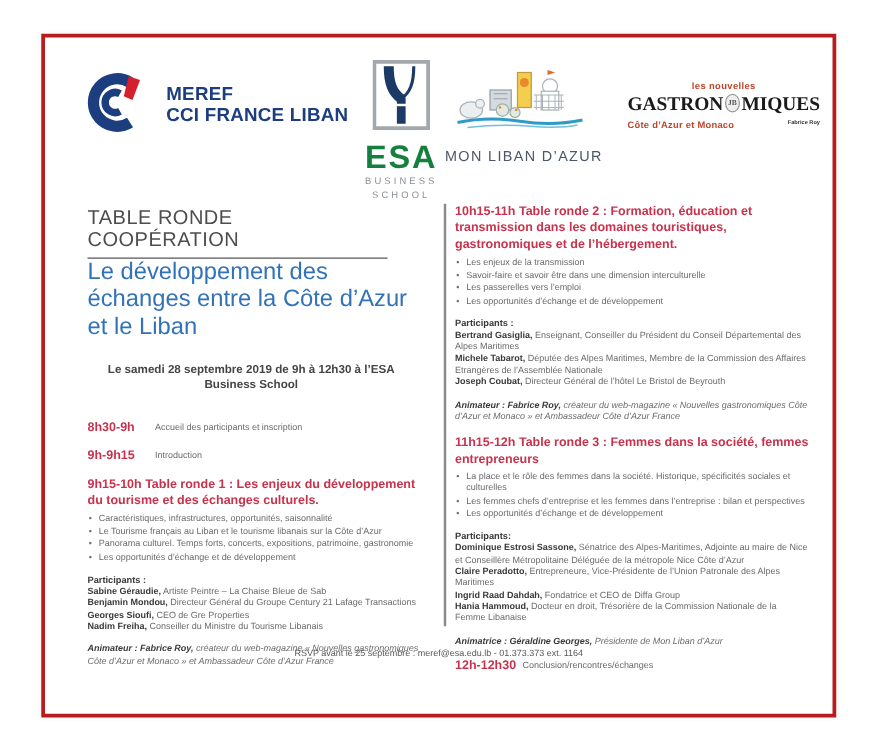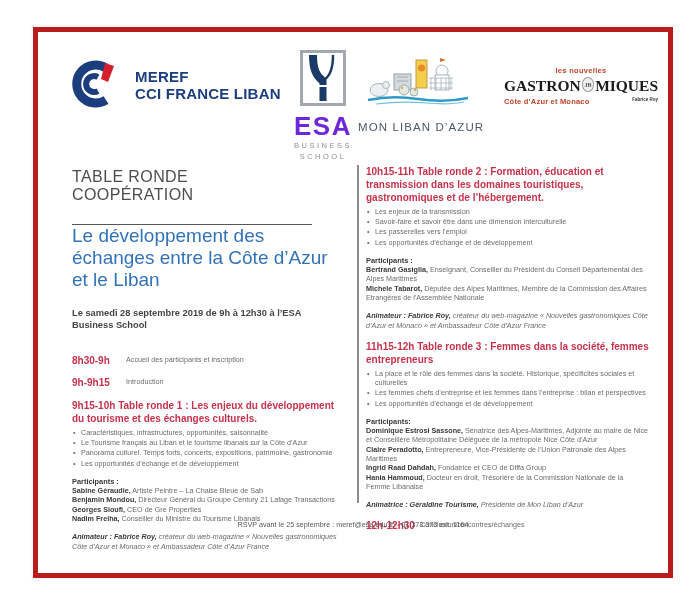--- a/index.html
+++ b/index.html
@@ -2,50 +2,50 @@
 <html><head>
 <meta charset="utf-8">
 <style>
   html,body{margin:0;padding:0;}
   body{
     width:696px;height:594px;position:relative;background:#ffffff;
     font-family:"Liberation Sans", sans-serif;overflow:hidden;
   }
   .page{
     position:absolute;left:33px;top:27px;width:630px;height:541px;
-    background:#fff;border:5px solid #b91c1c;box-shadow:0 0 5px rgba(0,0,0,.07);
+    background:#fff;border:3px solid #b91c1c;box-shadow:0 0 5px rgba(0,0,0,.07);
   }
   
   .logo-meref{position:absolute;left:30px;top:28px;display:flex;align-items:center;gap:9px;}
   .meref-text{font-weight:bold;color:#1c3e7e;font-size:15px;line-height:1.12;letter-spacing:.2px;}
   .logo-esa{position:absolute;left:246px;top:18px;width:78px;text-align:center;}
-  .esa-acronym{font-weight:bold;color:#6d28d9;font-size:26px;letter-spacing:1.5px;line-height:1;margin-top:3px;}
+  .esa-acronym{font-weight:bold;color:#15803d;font-size:26px;letter-spacing:1.5px;line-height:1;margin-top:3px;}
   .esa-sub{color:#8a9096;font-size:7.5px;letter-spacing:2.5px;line-height:1.25;margin-top:2px;}
   .logo-monliban{position:absolute;left:320px;top:20px;width:120px;text-align:center;}
   .monliban-caption{color:#4c5866;font-size:11.5px;letter-spacing:1.1px;margin-top:1px;white-space:nowrap;}
   .logo-gastro{position:absolute;left:466px;top:34px;width:154px;text-align:center;}
   .gastro-over{color:#bf4328;font-weight:bold;font-size:7.5px;letter-spacing:.3px;}
   .gastro-main{font-family:"Liberation Serif", serif;font-weight:bold;color:#1a1a1a;font-size:15.5px;
     margin-top:2px;display:flex;align-items:flex-start;justify-content:center;gap:1px;white-space:nowrap;}
   .gastro-badge{display:inline-flex;align-items:center;justify-content:center;width:13px;height:13px;
     border-radius:50%;border:1.5px solid #9a9a9a;background:#efefef;color:#555;
     font-size:6px;font-weight:bold;letter-spacing:0;}
   .gastro-bottom{display:flex;justify-content:space-between;margin-top:2px;}
   .gastro-sub{color:#bf4328;font-weight:bold;font-size:7.5px;letter-spacing:.2px;}
   .gastro-credit{color:#333;font-weight:bold;font-size:4.5px;}
   
   .col-left{position:absolute;left:34px;top:136px;width:272px;}
   .col-right{position:absolute;left:328px;top:133px;width:283px;}
   .divider{position:absolute;left:319px;top:133px;width:1.5px;height:338px;background:#8c8c8c;}
   .kicker{
     font-size:16px;color:#4d4d4f;letter-spacing:.4px;
-    padding-bottom:20px;border-bottom:1.6px solid #56565a;width:240px;
+    padding-bottom:4px;border-bottom:1.6px solid #56565a;width:240px;
   }
   .title{font-size:19px;color:#3273b8;line-height:1.17;margin-top:0;width:276px;}
-  .date-line{font-size:9.3px;font-weight:bold;color:#454547;line-height:1.32;margin-top:15px;width:262px;}
+  .date-line{font-size:9.3px;font-weight:bold;color:#454547;line-height:1.32;margin-top:15px;width:262px;text-align:center;}
   .body-txt{font-size:7.2px;color:#6b6b6e;line-height:1.3;}
   .sched{margin-top:24px;}
   .sched-row{display:flex;margin-bottom:11px;}
   .sched-time{flex:0 0 54px;color:#c8324c;font-weight:bold;font-size:10px;}
   .sched-label{color:#6b6b6e;font-size:7.2px;}
   .session-heading{color:#c8324c;font-weight:bold;font-size:10px;line-height:1.32;margin-top:10px;}
   ul.bullets{list-style:none;margin:2px 0 0 0;padding:0;}
   ul.bullets li{position:relative;padding-left:9px;margin-top:1px;}
   ul.bullets li::before{content:"•";position:absolute;left:1px;top:0;color:#6b6b6e;}
   .participants-label{font-weight:bold;color:#3a3a3c;font-size:7.4px;margin-top:9px;}
@@ -174,40 +174,41 @@
       <li>Les enjeux de la transmission</li>
       <li>Savoir-faire et savoir être dans une dimension interculturelle</li>
       <li>Les passerelles vers l’emploi</li>
       <li>Les opportunités d’échange et de développement</li>
     </ul>
 
     <div class="participants-label">Participants :</div>
     <div class="body-txt">
       <p class="participant"><b>Bertrand Gasiglia,</b><span> Enseignant, Conseiller du Président du Conseil Départemental des Alpes Maritimes</span></p>
       <p class="participant"><b>Michele Tabarot,</b><span> Députée des Alpes Maritimes, Membre de la Commission des Affaires Etrangères de l’Assemblée Nationale</span></p>
+      <p class="participant"><b>Joseph Coubat,</b><span> Directeur Général de l’hôtel Le Bristol de Beyrouth</span></p>
     </div>
 
     <p class="animator body-txt"><b>Animateur : Fabrice Roy,</b><span> créateur du web-magazine « Nouvelles gastronomiques Côte d’Azur et Monaco » et Ambassadeur Côte d’Azur France</span></p>
 
     <div class="session-heading">11h15-12h Table ronde 3 : Femmes dans la société, femmes entrepreneurs</div>
     <ul class="bullets body-txt">
       <li>La place et le rôle des femmes dans la société. Historique, spécificités sociales et culturelles</li>
       <li>Les femmes chefs d’entreprise et les femmes dans l’entreprise : bilan et perspectives</li>
       <li>Les opportunités d’échange et de développement</li>
     </ul>
 
     <div class="participants-label">Participants:</div>
     <div class="body-txt">
       <p class="participant"><b>Dominique Estrosi Sassone,</b><span> Sénatrice des Alpes-Maritimes, Adjointe au maire de Nice et Conseillère Métropolitaine Déléguée de la métropole Nice Côte d’Azur</span></p>
       <p class="participant"><b>Claire Peradotto,</b><span> Entrepreneure, Vice-Présidente de l’Union Patronale des Alpes Maritimes</span></p>
       <p class="participant"><b>Ingrid Raad Dahdah,</b><span> Fondatrice et CEO de Diffa Group</span></p>
       <p class="participant"><b>Hania Hammoud,</b><span> Docteur en droit, Trésorière de la Commission Nationale de la Femme Libanaise</span></p>
     </div>
 
-    <p class="animator body-txt"><b>Animatrice : Géraldine Tourisme,</b><span> Présidente de Mon Liban d’Azur</span></p>
+    <p class="animator body-txt"><b>Animatrice : Géraldine Georges,</b><span> Présidente de Mon Liban d’Azur</span></p>
 
     <div class="sched" style="margin-top:10px;">
       <div class="sched-row">
         <span class="sched-time">12h-12h30</span>
         <span class="sched-label">Conclusion/rencontres/échanges</span>
       </div>
     </div>
   </div>
 
   <div class="footer">RSVP avant le 25 septembre : meref@esa.edu.lb - 01.373.373 ext. 1164</div>

